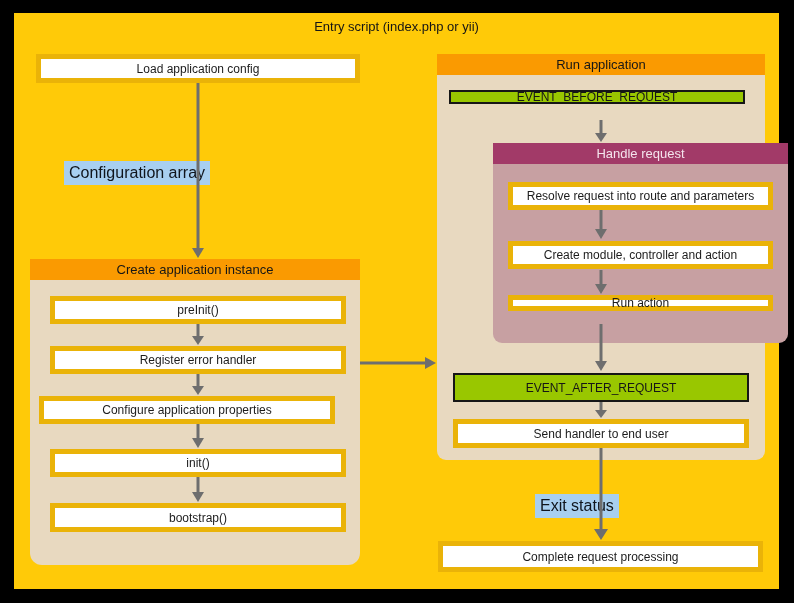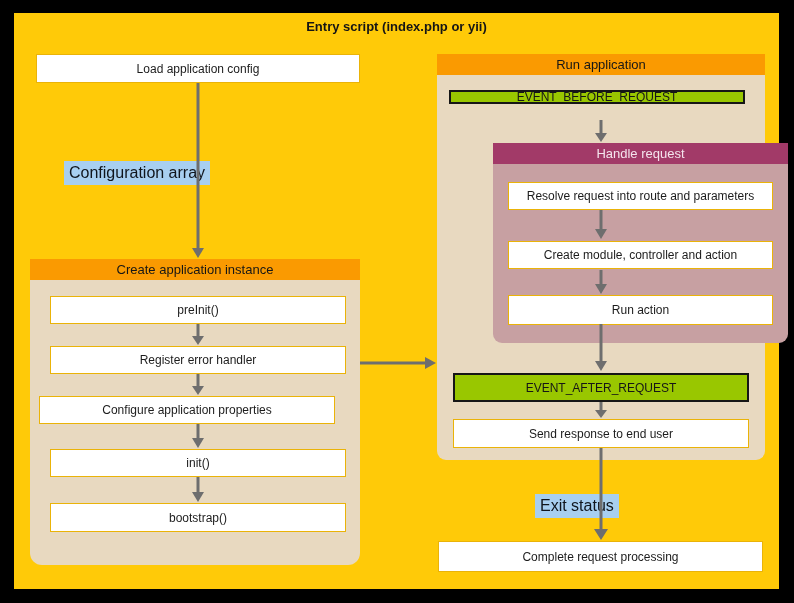--- a/index.html
+++ b/index.html
@@ -18,26 +18,25 @@
     width: 765px; height: 576px;
     background: #FFCA08;
   }
   .diagram-title {
     position: absolute;
     left: 14px; top: 19px;
     width: 765px;
     text-align: center;
     font-size: 13px;
     color: #151515;
-    font-weight: bold;
   }
   .node {
     position: absolute;
     background: #fff;
-    border: 1px solid #eab308;
+    border: 5px solid #eab308;
     display: flex;
     align-items: center;
     justify-content: center;
     font-size: 12px;
     color: #1c1c1c;
     text-align: center;
   }
   .container {
     position: absolute;
     background: #E8D9C0;
@@ -120,26 +119,26 @@
 
   <div class="container" style="left:437px; top:54px; width:328px; height:406px;">
     <div class="container-header">Run application</div>
 
     <div class="event-box" style="left:12px; top:36px; width:296px; height:14px;">EVENT_BEFORE_REQUEST</div>
 
     <div class="subcontainer" style="left:16px; top:89px; width:295px; height:200px;">
       <div class="subcontainer-header">Handle request</div>
       <div class="node" style="left:15px; top:39px; width:265px; height:28px;">Resolve request into route and parameters</div>
       <div class="node" style="left:15px; top:98px; width:265px; height:28px;">Create module, controller and action</div>
-      <div class="node" style="left:15px; top:152px; width:265px; height:30px;">Run action</div>
+      <div class="node" style="left:15px; top:152px; width:265px; height:16px;">Run action</div>
     </div>
 
     <div class="event-box" style="left:16px; top:319px; width:296px; height:29px;">EVENT_AFTER_REQUEST</div>
 
-    <div class="node" style="left:16px; top:365px; width:296px; height:29px;">Send response to end user</div>
+    <div class="node" style="left:16px; top:365px; width:296px; height:29px;">Send handler to end user</div>
   </div>
 
   <div class="note-label" style="left:507px; top:494px;margin-left:28px;">Exit status</div>
 
   <div class="node" style="left:438px; top:541px; width:325px; height:31px;">Complete request processing</div>
 
   <svg id="arrow-layer" viewBox="0 0 794 603">
     <g>
       <line x1="198" y1="83" x2="198" y2="248"></line>
       <polygon points="192,248 204,248 198,258"></polygon>

